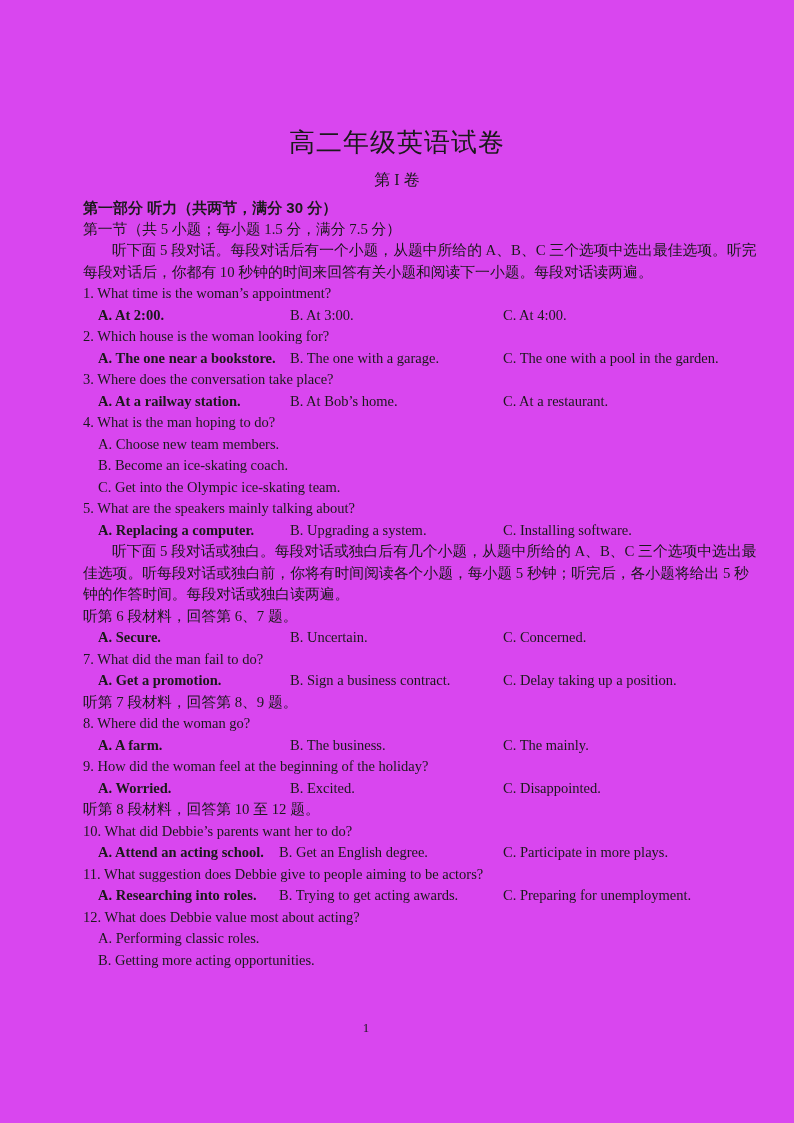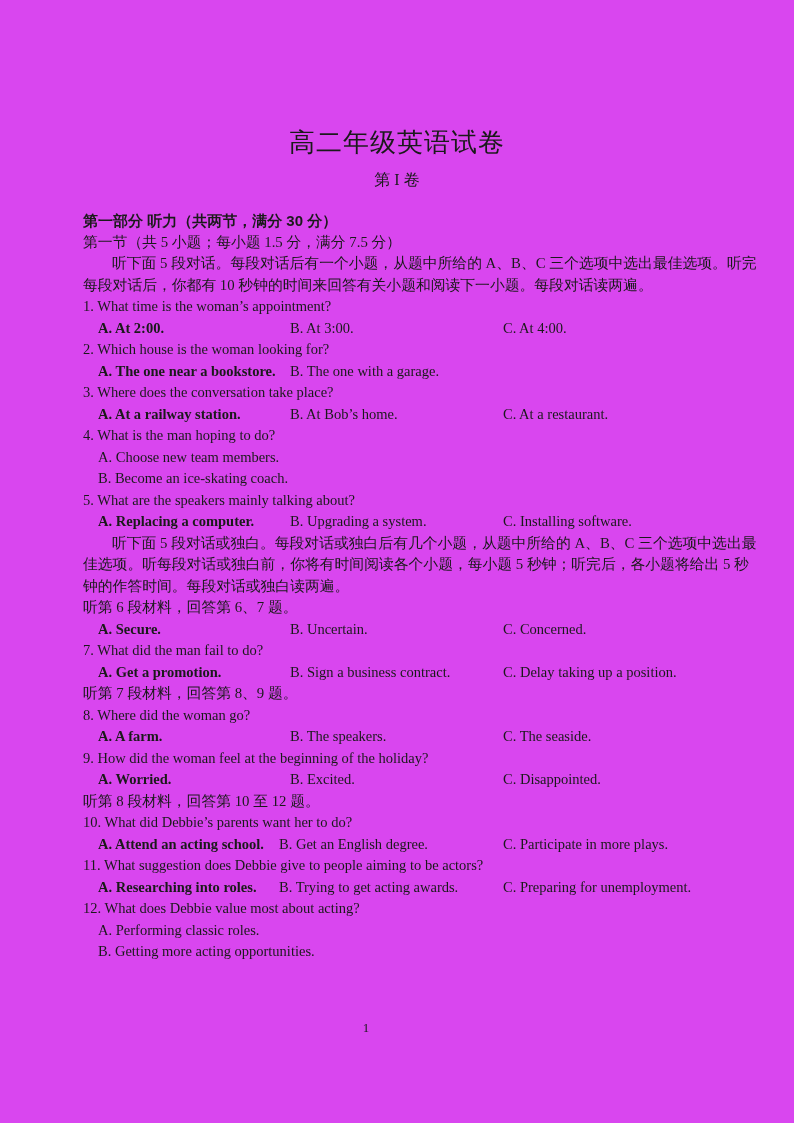--- a/index.html
+++ b/index.html
@@ -21,21 +21,21 @@
   }
   .volume{
     text-align:center;
     font-size:16px;
     line-height:24px;
     margin-top:8px;
     white-space:nowrap;
   }
   .content{
     margin-left:83px;
-    margin-top:18px;
+    margin-top:5px;
     width:660px;
   }
   .line{height:21.5px;line-height:21.5px;white-space:nowrap;}
   .zh{font-size:14.8px;}
   .en{font-size:14.5px;}
   .hdr{font-family:"Liberation Sans",sans-serif;font-weight:700;font-size:15px;}
   .indent{text-indent:29px;}
   .optline{padding-left:15px;}
   .opts{display:flex;padding-left:15px;}
   .opts .o1{width:192px;flex:none;font-weight:bold;}
@@ -70,32 +70,34 @@
     <div class="line en opts">
       <span class="o1">A. At 2:00.</span>
       <span class="o2">B. At 3:00.</span>
       <span class="o3">C. At 4:00.</span>
     </div>
 
     <div class="line en">2. Which house is the woman looking for?</div>
     <div class="line en opts">
       <span class="o1">A. The one near a bookstore.</span>
       <span class="o2">B. The one with a garage.</span>
+      <span class="o3">C. The one with a pool in the garden.</span>
     </div>
 
     <div class="line en">3. Where does the conversation take place?</div>
     <div class="line en opts">
       <span class="o1">A. At a railway station.</span>
       <span class="o2">B. At Bob’s home.</span>
       <span class="o3">C. At a restaurant.</span>
     </div>
 
     <div class="line en">4. What is the man hoping to do?</div>
     <div class="line en optline">A. Choose new team members.</div>
     <div class="line en optline">B. Become an ice-skating coach.</div>
+    <div class="line en optline">C. Get into the Olympic ice-skating team.</div>
 
     <div class="line en">5. What are the speakers mainly talking about?</div>
     <div class="line en opts">
       <span class="o1">A. Replacing a computer.</span>
       <span class="o2">B. Upgrading a system.</span>
       <span class="o3">C. Installing software.</span>
     </div>
 
     <div class="line zh indent">听下面 5 段对话或独白。每段对话或独白后有几个小题，从题中所给的 A、B、C 三个选项中选出最</div>
     <div class="line zh">佳选项。听每段对话或独白前，你将有时间阅读各个小题，每小题 5 秒钟；听完后，各小题将给出 5 秒</div>
@@ -114,22 +116,22 @@
       <span class="o1">A. Get a promotion.</span>
       <span class="o2">B. Sign a business contract.</span>
       <span class="o3">C. Delay taking up a position.</span>
     </div>
 
     <div class="line zh">听第 7 段材料，回答第 8、9 题。</div>
 
     <div class="line en">8. Where did the woman go?</div>
     <div class="line en opts">
       <span class="o1">A. A farm.</span>
-      <span class="o2">B. The speakers.</span>
-      <span class="o3">C. The seaside.</span>
+      <span class="o2">B. The business.</span>
+      <span class="o3">C. The mainly.</span>
     </div>
 
     <div class="line en">9. How did the woman feel at the beginning of the holiday?</div>
     <div class="line en opts">
       <span class="o1">A. Worried.</span>
       <span class="o2">B. Excited.</span>
       <span class="o3">C. Disappointed.</span>
     </div>
 
     <div class="line zh">听第 8 段材料，回答第 10 至 12 题。</div>

